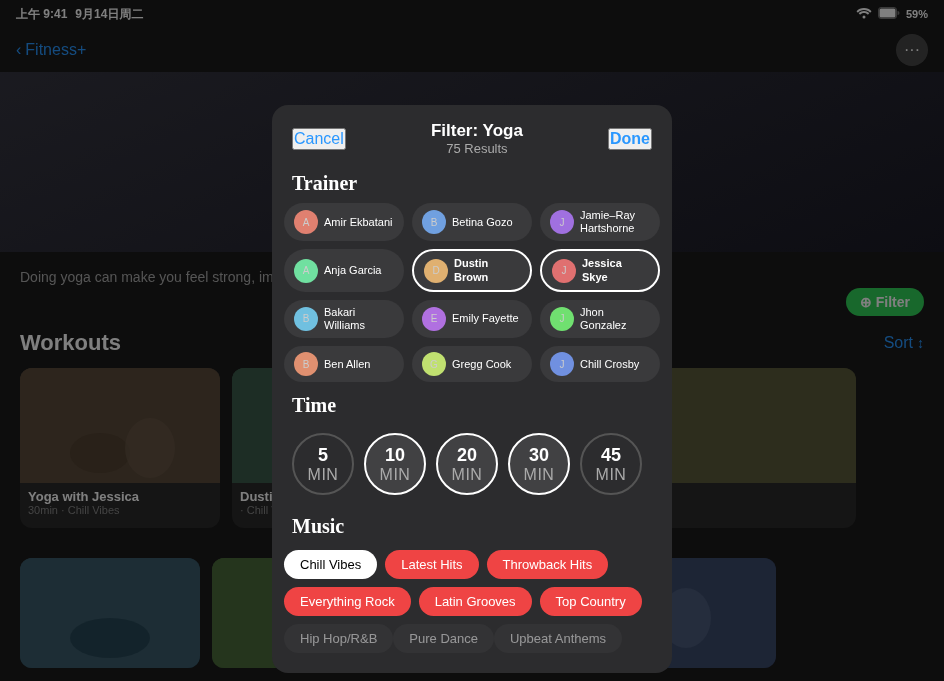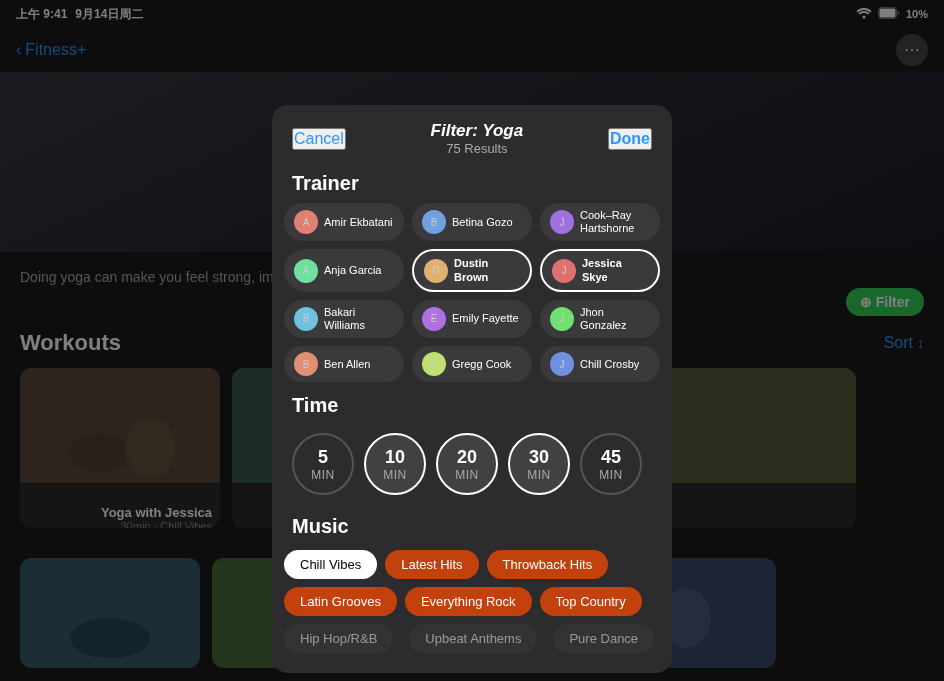--- a/index.html
+++ b/index.html
@@ -160,22 +160,21 @@
     .card-img {
       width: 100%;
       height: 115px;
       background: linear-gradient(135deg, #4a4a5a, #2a2a3a);
     }
     .card-img.yoga1 { background: linear-gradient(135deg, #5a4a3a, #3a2a2a); }
     .card-img.yoga2 { background: linear-gradient(135deg, #3a5a4a, #2a3a2a); }
     .card-img.yoga3 { background: linear-gradient(135deg, #4a3a5a, #2a2a3a); }
     .card-img.yoga4 { background: linear-gradient(135deg, #5a5a3a, #3a3a2a); }
     .card-info {
-      padding: 22px 8px;
-      text-align: right;
+      padding: 6px 8px;
     }
     .card-title {
       font-size: 13px;
       font-weight: 600;
       color: #fff;
     }
     .card-sub {
       font-size: 11px;
       color: #888;
     }
@@ -249,38 +248,38 @@
       color: #2997ff;
       font-size: 16px;
     }
     .modal-title-block {
       text-align: center;
     }
     .modal-title {
       font-size: 17px;
       font-weight: 600;
       color: #fff;
-      font-style: italic;
     }
     .modal-subtitle {
       font-size: 13px;
       color: #aaa;
     }
     .modal-done {
       color: #2997ff;
       font-size: 16px;
       font-weight: 600;
     }
 
     
     .section-label {
       font-size: 20px;
       font-weight: 700;
       color: #fff;
       padding: 12px 20px 8px;
+      font-family: Liberation Serif, serif;
     }
 
     
     .trainer-grid {
       display: grid;
       grid-template-columns: repeat(3, 1fr);
       gap: 8px;
       padding: 0 12px;
     }
     .trainer-chip {
@@ -338,49 +337,49 @@
     .time-circle.selected {
       border-color: #fff;
       background: rgba(255,255,255,0.1);
     }
     .time-num {
       font-size: 18px;
       font-weight: 700;
       color: #fff;
     }
     .time-min {
-      font-size: 12px;
+      font-size: 16px;
       color: #aaa;
       letter-spacing: 0.5px;
     }
 
     
     .music-chips {
       display: flex;
       flex-wrap: wrap;
       gap: 8px;
       padding: 4px 12px 8px;
     }
     .music-chip {
-      background: #c2410c;
+      background: #ef4444;
       border-radius: 20px;
       padding: 7px 16px;
       font-size: 13px;
       color: #fff;
       cursor: pointer;
     }
     .music-chip.selected {
       background: #fff;
       color: #000;
     }
 
     
     .music-partial {
       display: flex;
-      gap: 16px;
+      gap: 0;
       padding: 0 12px;
     }
     .music-chip-partial {
       background: #3a3a3c;
       border-radius: 20px;
       padding: 7px 16px;
       font-size: 13px;
       color: #fff;
       opacity: 0.5;
     }
@@ -403,21 +402,21 @@
           <circle cx="8" cy="10" r="1.5"></circle>
         </svg>
       </span>
       <span>
         <svg width="22" height="12" viewBox="0 0 22 12" fill="none">
           <rect x="0.5" y="0.5" width="18" height="11" rx="2.5" stroke="#fff" stroke-opacity="0.4"></rect>
           <rect x="1.5" y="1.5" width="16" height="9" rx="1.5" fill="#fff"></rect>
           <path d="M19.5 4v4a2 2 0 000-4z" fill="#fff" fill-opacity="0.4"></path>
         </svg>
       </span>
-      <span style="font-size:11px;">10%</span>
+      <span style="font-size:11px;">59%</span>
     </div>
   </div>
 
   <div class="bg-nav">
     <div class="back-btn">
       <span>‹</span>
       <span>Fitness+</span>
     </div>
     <div class="more-btn">
       <span>···</span>
@@ -552,21 +551,21 @@
   <div class="trainer-chip">
         <div class="trainer-avatar" style="background: rgb(224, 128, 112);">A</div>
         <div class="trainer-name">Amir Ekbatani</div>
       </div>
       <div class="trainer-chip">
         <div class="trainer-avatar" style="background: rgb(112, 160, 224);">B</div>
         <div class="trainer-name">Betina Gozo</div>
       </div>
       <div class="trainer-chip">
         <div class="trainer-avatar" style="background: rgb(160, 112, 224);">J</div>
-        <div class="trainer-name">Cook–Ray Hartshorne</div>
+        <div class="trainer-name">Jamie–Ray Hartshorne</div>
       </div>
       <div class="trainer-chip">
         <div class="trainer-avatar" style="background: rgb(112, 224, 160);">A</div>
         <div class="trainer-name">Anja Garcia</div>
       </div>
       <div class="trainer-chip selected">
         <div class="trainer-avatar" style="background: rgb(224, 176, 112);">D</div>
         <div class="trainer-name">Dustin Brown</div>
       </div>
       <div class="trainer-chip selected">
@@ -623,24 +622,24 @@
         <div class="time-min">MIN</div>
       </div>
     </div>
 
   <div class="section-label">Music</div>
 
   <div class="music-chips" id="music-chips">
   <div class="music-chip selected">Chill Vibes</div>
       <div class="music-chip">Latest Hits</div>
       <div class="music-chip">Throwback Hits</div>
+      <div class="music-chip">Everything Rock</div>
       <div class="music-chip">Latin Grooves</div>
-      <div class="music-chip">Everything Rock</div>
       <div class="music-chip">Top Country</div>
     </div>
 
   <div class="music-partial" id="music-partial">
   <div class="music-chip-partial">Hip Hop/R&amp;B</div>
+      <div class="music-chip-partial">Pure Dance</div>
       <div class="music-chip-partial">Upbeat Anthems</div>
-      <div class="music-chip-partial">Pure Dance</div>
     </div>
 
 </div>
 
 </body></html>

